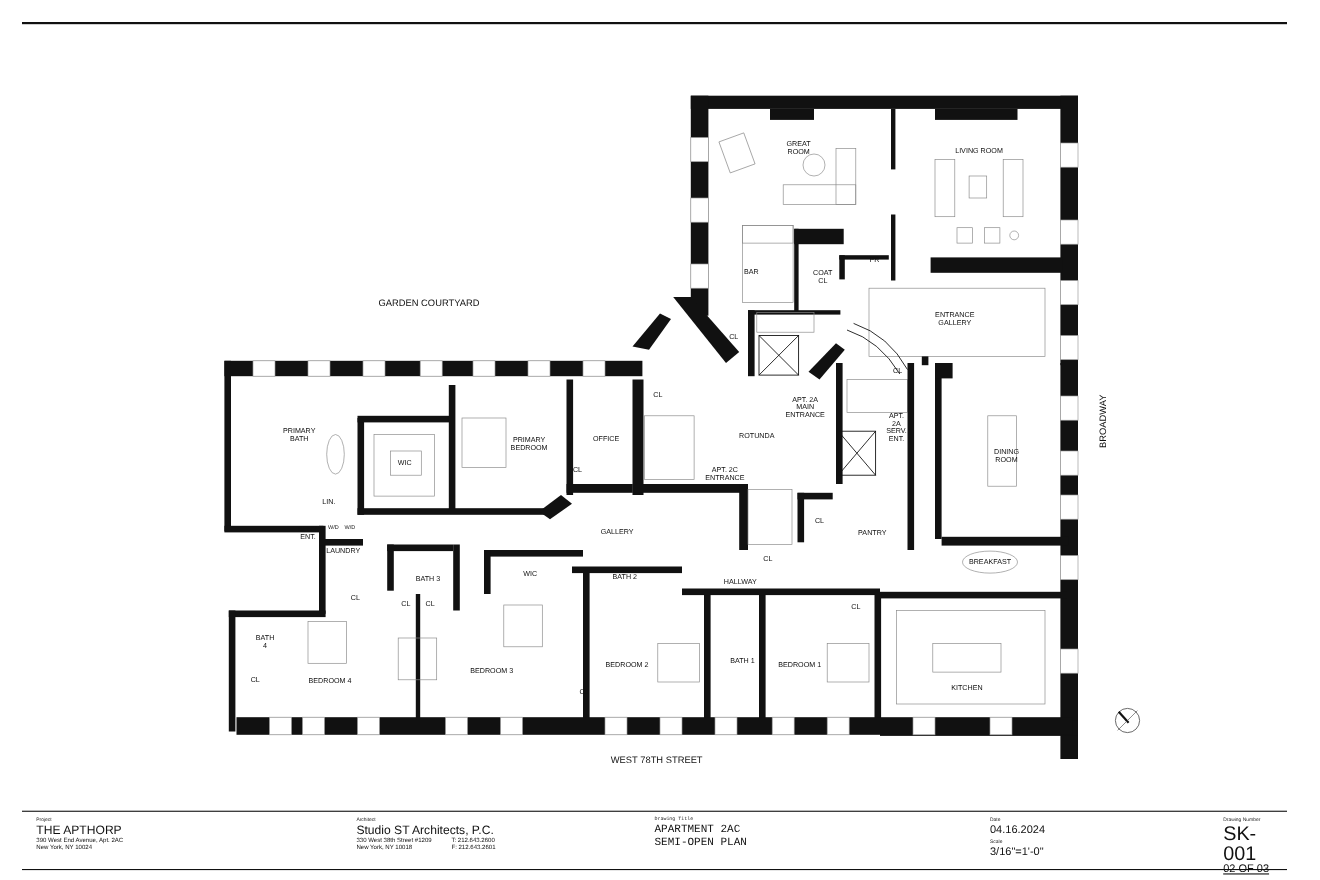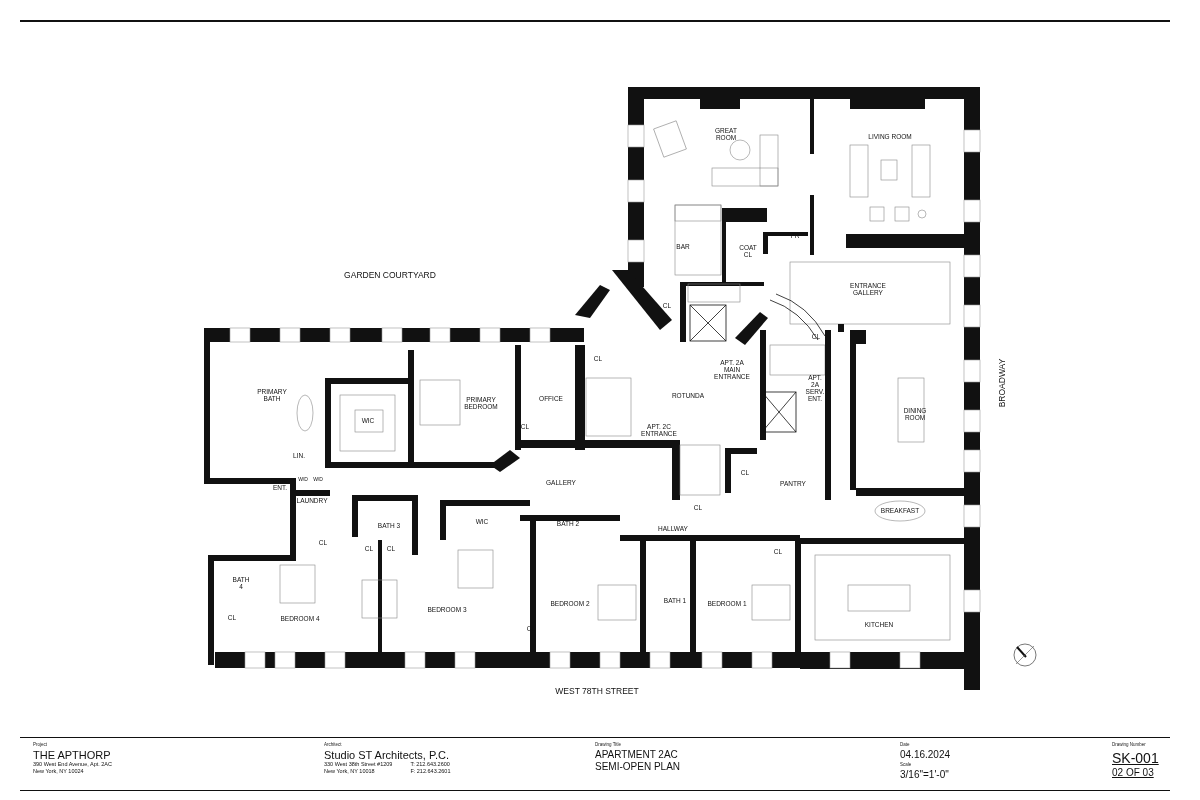--- a/index.html
+++ b/index.html
@@ -11,21 +11,21 @@
   .wall { fill:#111; }
   .thin { fill:none; stroke:#111; stroke-width:0.8; }
   .furn { fill:none; stroke:#888; stroke-width:0.6; }
   .win { fill:#fff; stroke:#999; stroke-width:0.6; }
 
   .titleblock { position:absolute; left:20px; top:737px; width:1150px; height:52px; border-top:1.5px solid #111; border-bottom:1.5px solid #111; }
   .tb-col { position:absolute; top:4px; }
   .tb-cap { font-size:4.5px; color:#222; display:block; margin-bottom:2px; }
   .tb-big { font-size:11px; display:block; line-height:12px; }
   .tb-small { font-size:5.5px; display:block; line-height:6.5px; }
-  .tb-xl { font-size:14px; display:block; line-height:18px;text-decoration:underline; }
+  .tb-xl { font-size:18px; display:block; line-height:18px; }
 </style>
 </head>
 <body>
 
 <div class="top-rule"></div>
 
 <svg id="plan" viewBox="0 0 1200 730" xmlns="http://www.w3.org/2000/svg">
 
   <g>
 
@@ -265,21 +265,21 @@
       <div>
         <span class="tb-small">330 West 38th Street #1209</span>
         <span class="tb-small">New York, NY 10018</span>
       </div>
       <div>
         <span class="tb-small">T: 212.643.2600</span>
         <span class="tb-small">F: 212.643.2601</span>
       </div>
     </div>
   </div>
-  <div class="tb-col" style="left:575px;">
+  <div class="tb-col" style="left:575px;font-family:Liberation Mono, monospace;">
     <span class="tb-cap">Drawing Title</span>
     <span class="tb-big" style="font-size:10px;">APARTMENT 2AC</span>
     <span class="tb-big" style="font-size:10px;">SEMI-OPEN PLAN</span>
   </div>
   <div class="tb-col" style="left:880px;">
     <span class="tb-cap">Date</span>
     <span class="tb-big" style="font-size:10px;">04.16.2024</span>
     <span class="tb-cap" style="margin-top:1px;">Scale</span>
     <span class="tb-big" style="font-size:10px;">3/16"=1'-0"</span>
   </div>

